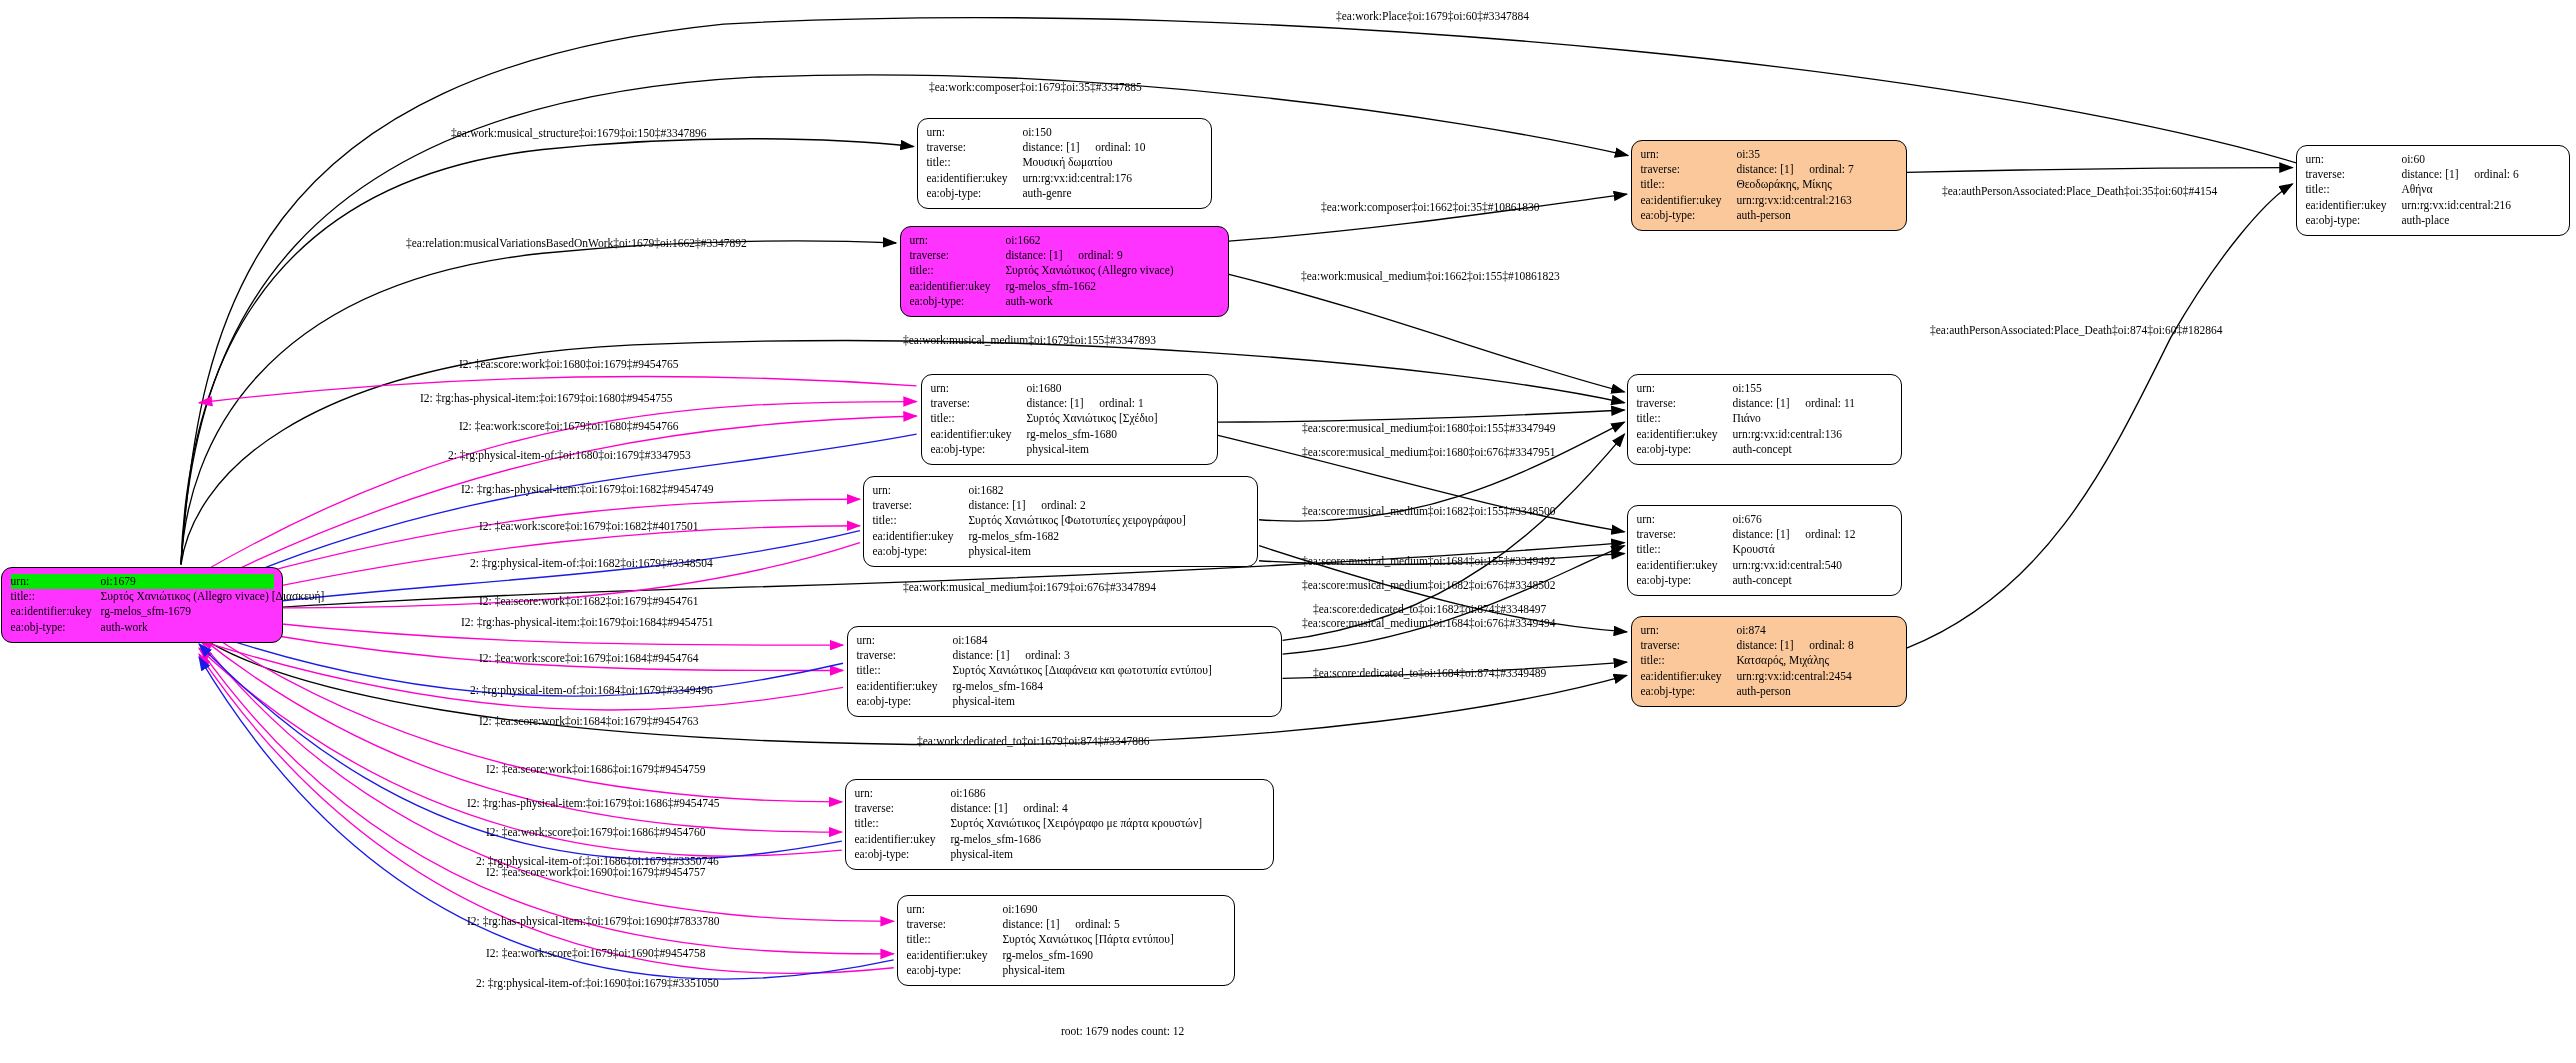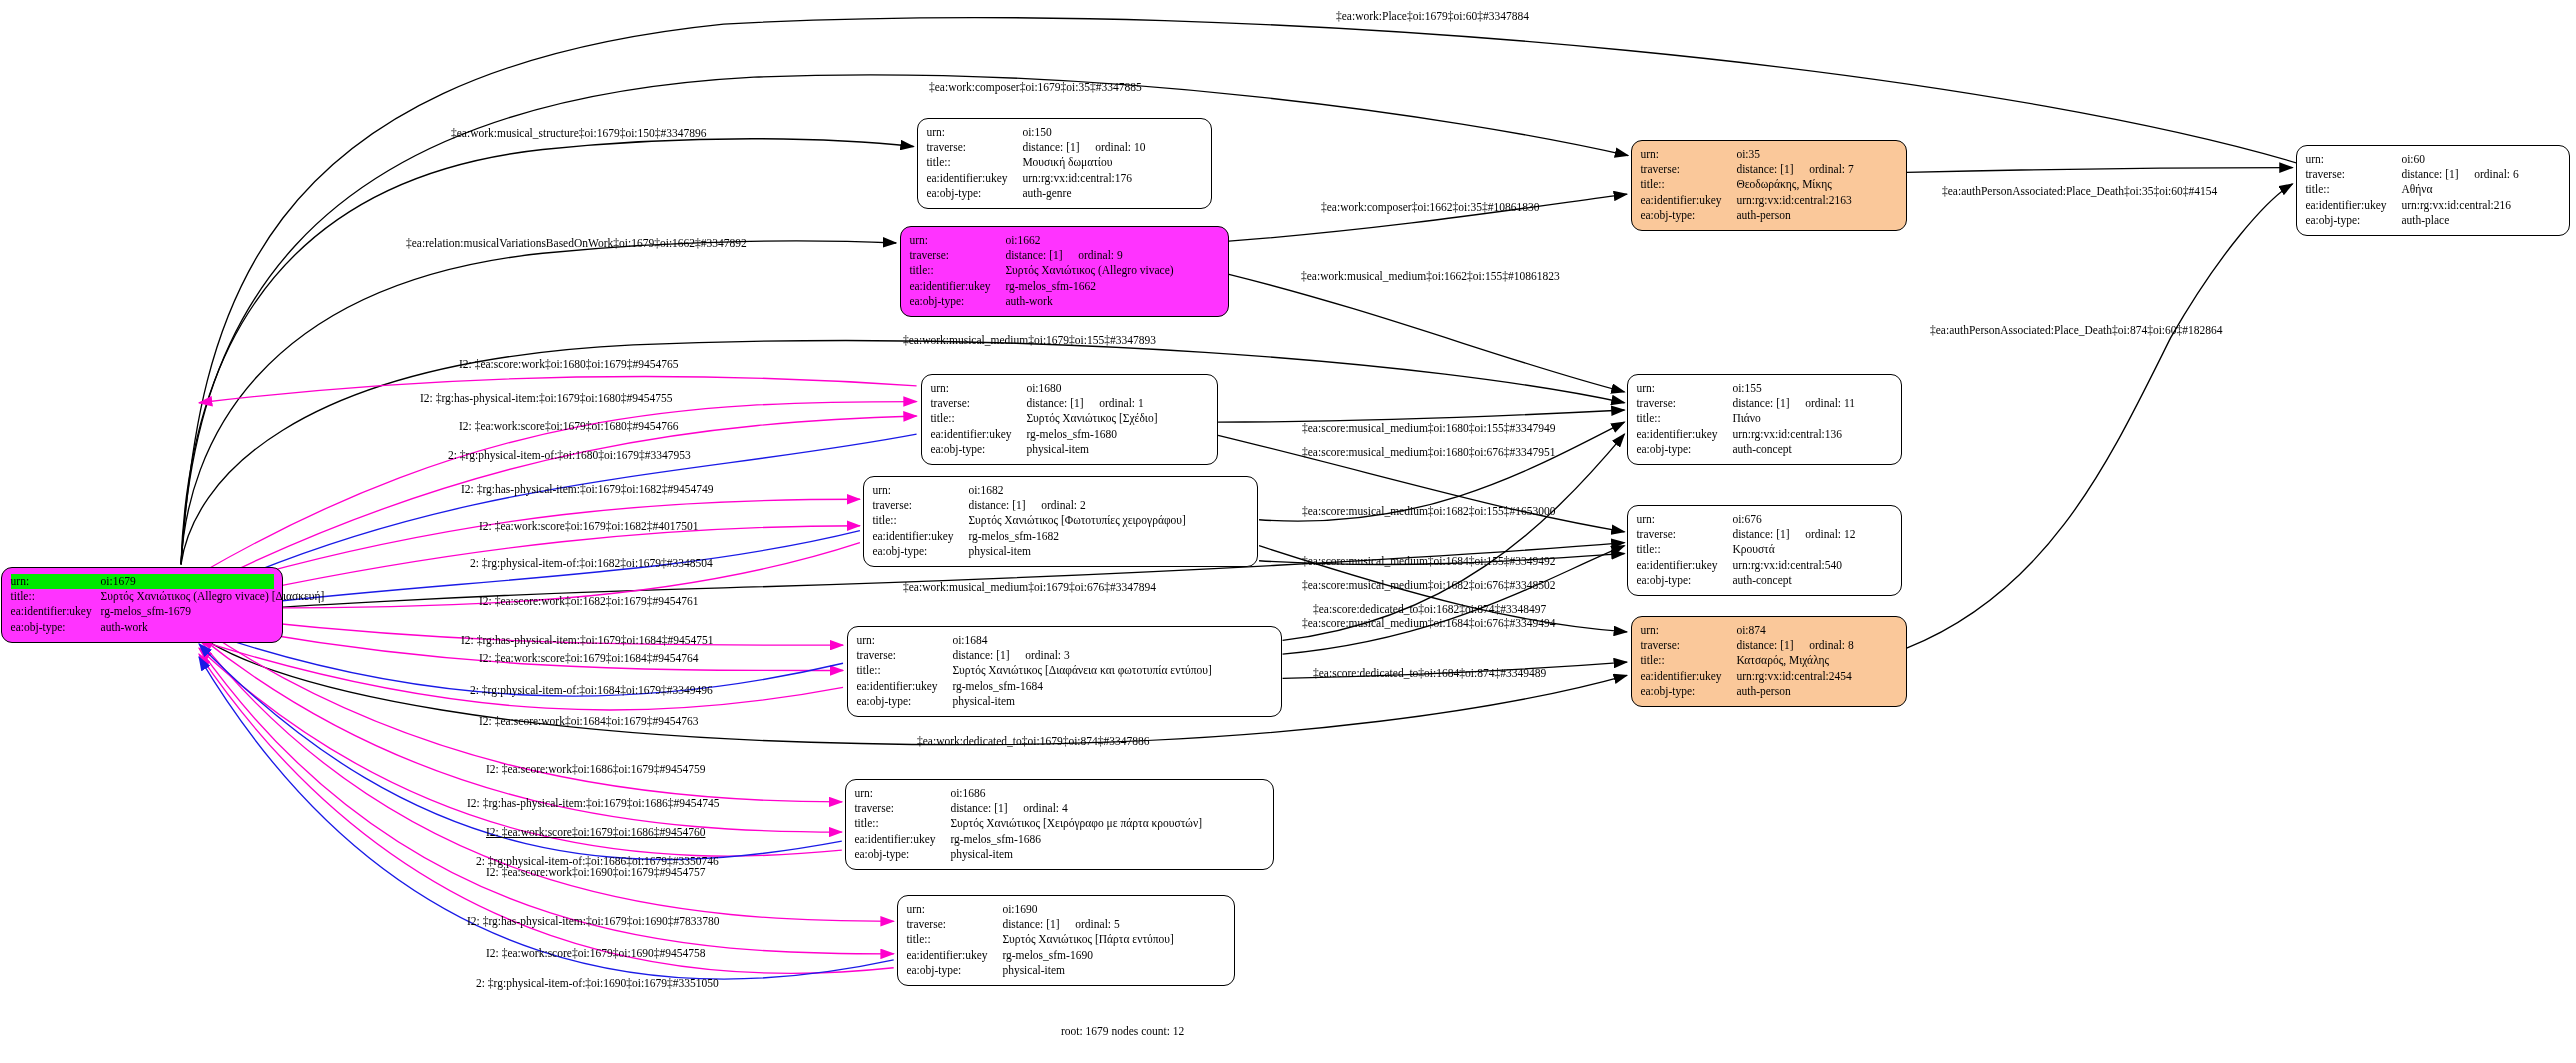--- a/index.html
+++ b/index.html
@@ -412,35 +412,35 @@
       <div class="elabel" style="left: 459px; top: 358px; color: rgb(0, 0, 0);">I2: ‡ea:score:work‡oi:1680‡oi:1679‡#9454765</div>
       <div class="elabel" style="left: 420px; top: 392px; color: rgb(0, 0, 0);">I2: ‡rg:has-physical-item:‡oi:1679‡oi:1680‡#9454755</div>
       <div class="elabel" style="left: 459px; top: 420px; color: rgb(0, 0, 0);">I2: ‡ea:work:score‡oi:1679‡oi:1680‡#9454766</div>
       <div class="elabel" style="left: 448px; top: 449px; color: rgb(0, 0, 0);">2: ‡rg:physical-item-of:‡oi:1680‡oi:1679‡#3347953</div>
       <div class="elabel" style="left: 1302px; top: 422px; color: rgb(0, 0, 0);">‡ea:score:musical_medium‡oi:1680‡oi:155‡#3347949</div>
       <div class="elabel" style="left: 1302px; top: 446px; color: rgb(0, 0, 0);">‡ea:score:musical_medium‡oi:1680‡oi:676‡#3347951</div>
       <div class="elabel" style="left: 461px; top: 483px; color: rgb(0, 0, 0);">I2: ‡rg:has-physical-item:‡oi:1679‡oi:1682‡#9454749</div>
       <div class="elabel" style="left: 479px; top: 520px; color: rgb(0, 0, 0);">I2: ‡ea:work:score‡oi:1679‡oi:1682‡#4017501</div>
       <div class="elabel" style="left: 470px; top: 557px; color: rgb(0, 0, 0);">2: ‡rg:physical-item-of:‡oi:1682‡oi:1679‡#3348504</div>
       <div class="elabel" style="left: 479px; top: 595px; color: rgb(0, 0, 0);">I2: ‡ea:score:work‡oi:1682‡oi:1679‡#9454761</div>
-      <div class="elabel" style="left: 1302px; top: 505px; color: rgb(0, 0, 0);">‡ea:score:musical_medium‡oi:1682‡oi:155‡#1653000</div>
+      <div class="elabel" style="left: 1302px; top: 505px; color: rgb(0, 0, 0);">‡ea:score:musical_medium‡oi:1682‡oi:155‡#3348500</div>
       <div class="elabel" style="left: 1302px; top: 555px; color: rgb(0, 0, 0);">‡ea:score:musical_medium‡oi:1684‡oi:155‡#3349492</div>
       <div class="elabel" style="left: 1302px; top: 579px; color: rgb(0, 0, 0);">‡ea:score:musical_medium‡oi:1682‡oi:676‡#3348502</div>
       <div class="elabel" style="left: 1313px; top: 603px; color: rgb(0, 0, 0); text-align: center;">‡ea:score:dedicated_to‡oi:1682‡oi:874‡#3348497</div>
       <div class="elabel" style="left: 903px; top: 581px; color: rgb(0, 0, 0);">‡ea:work:musical_medium‡oi:1679‡oi:676‡#3347894</div>
-      <div class="elabel" style="left: 461px; top: 616px; color: rgb(0, 0, 0); margin-top: 18px;">I2: ‡rg:has-physical-item:‡oi:1679‡oi:1684‡#9454751</div>
+      <div class="elabel" style="left: 461px; top: 616px; color: rgb(0, 0, 0);">I2: ‡rg:has-physical-item:‡oi:1679‡oi:1684‡#9454751</div>
       <div class="elabel" style="left: 479px; top: 652px; color: rgb(0, 0, 0);">I2: ‡ea:work:score‡oi:1679‡oi:1684‡#9454764</div>
       <div class="elabel" style="left: 470px; top: 684px; color: rgb(0, 0, 0);">2: ‡rg:physical-item-of:‡oi:1684‡oi:1679‡#3349496</div>
       <div class="elabel" style="left: 479px; top: 715px; color: rgb(0, 0, 0);">I2: ‡ea:score:work‡oi:1684‡oi:1679‡#9454763</div>
       <div class="elabel" style="left: 1302px; top: 617px; color: rgb(0, 0, 0);">‡ea:score:musical_medium‡oi:1684‡oi:676‡#3349494</div>
       <div class="elabel" style="left: 1313px; top: 667px; color: rgb(0, 0, 0);">‡ea:score:dedicated_to‡oi:1684‡oi:874‡#3349489</div>
       <div class="elabel" style="left: 917px; top: 735px; color: rgb(0, 0, 0);">‡ea:work:dedicated_to‡oi:1679‡oi:874‡#3347886</div>
       <div class="elabel" style="left: 486px; top: 763px; color: rgb(0, 0, 0);">I2: ‡ea:score:work‡oi:1686‡oi:1679‡#9454759</div>
       <div class="elabel" style="left: 467px; top: 797px; color: rgb(0, 0, 0);">I2: ‡rg:has-physical-item:‡oi:1679‡oi:1686‡#9454745</div>
-      <div class="elabel" style="left: 486px; top: 826px; color: rgb(0, 0, 0); text-decoration: underline;">I2: ‡ea:work:score‡oi:1679‡oi:1686‡#9454760</div>
+      <div class="elabel" style="left: 486px; top: 826px; color: rgb(0, 0, 0);">I2: ‡ea:work:score‡oi:1679‡oi:1686‡#9454760</div>
       <div class="elabel" style="left: 476px; top: 855px; color: rgb(0, 0, 0);">2: ‡rg:physical-item-of:‡oi:1686‡oi:1679‡#3350746</div>
       <div class="elabel" style="left: 486px; top: 866px; color: rgb(0, 0, 0);">I2: ‡ea:score:work‡oi:1690‡oi:1679‡#9454757</div>
       <div class="elabel" style="left: 467px; top: 915px; color: rgb(0, 0, 0);">I2: ‡rg:has-physical-item:‡oi:1679‡oi:1690‡#7833780</div>
       <div class="elabel" style="left: 486px; top: 947px; color: rgb(0, 0, 0);">I2: ‡ea:work:score‡oi:1679‡oi:1690‡#9454758</div>
       <div class="elabel" style="left: 476px; top: 977px; color: rgb(0, 0, 0);">2: ‡rg:physical-item-of:‡oi:1690‡oi:1679‡#3351050</div>
     </div>
 
   <div class="footer" style="left:1061px;top:1025px;">root: 1679 nodes count: 12</div>
 </div>
 

